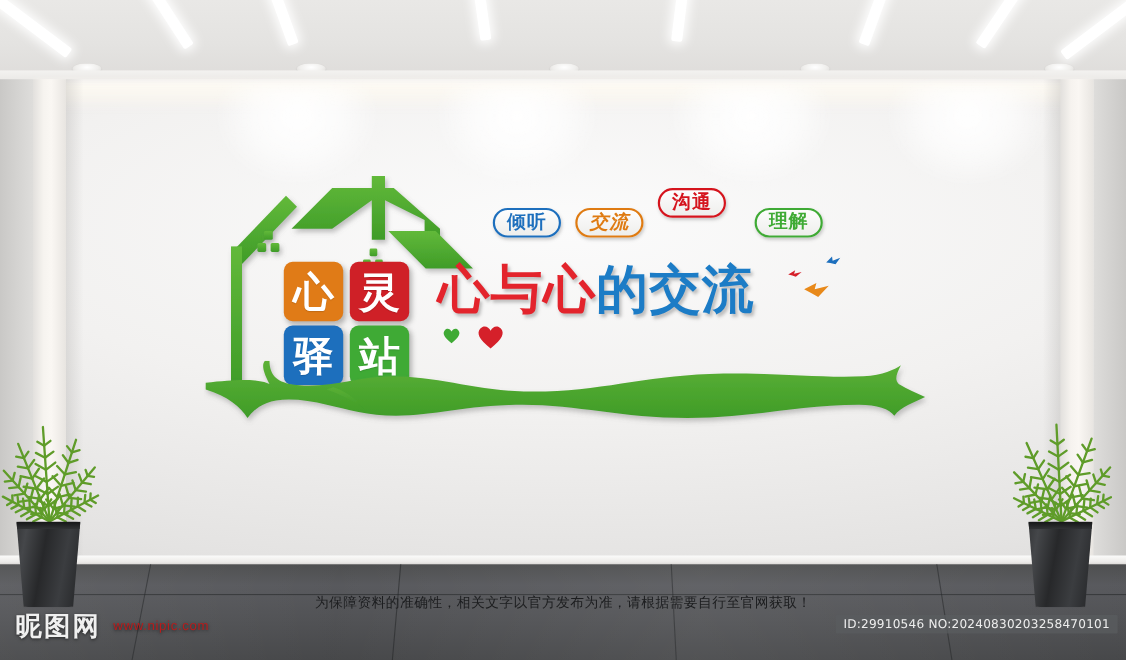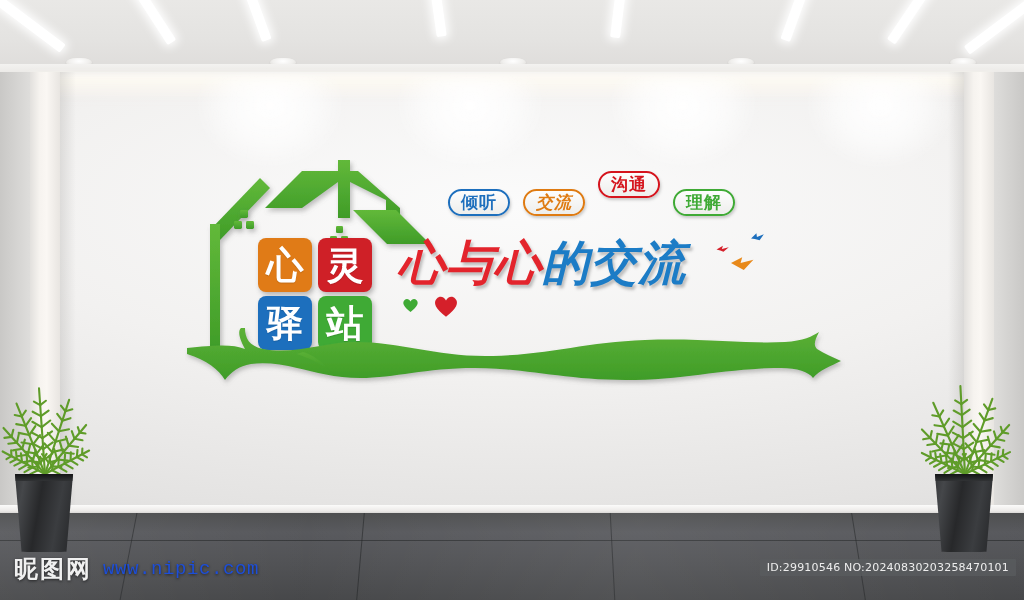--- a/index.html
+++ b/index.html
@@ -69,42 +69,42 @@
     box-shadow:2px 3px 5px rgba(60,60,60,.34); text-shadow:0 1px 1px rgba(0,0,0,.14);}
 
   .pill{ position:absolute; height:27px; padding:0 11px; border-radius:14px;
     border:2.4px solid; display:flex; align-items:center; justify-content:center;
     font-size:17px; font-weight:bold; letter-spacing:1px; line-height:1;
     background:linear-gradient(180deg,#fdfdfd,#eeeeec);
     box-shadow:1px 2px 3px rgba(90,90,90,.3); }
 
   .headline{ position:absolute; font-weight:bold; letter-spacing:1px; white-space:nowrap;
     font-family:"DejaVu Sans","Liberation Sans",sans-serif;
-    text-shadow:2px 3px 3px rgba(95,95,95,.38);font-style:italic; }
+    text-shadow:2px 3px 3px rgba(95,95,95,.38); }
 
   .heart{ position:absolute; width:18px; height:16px; }
   .bird{ position:absolute; }
 
   
   .plant{ position:absolute; }
   .pot{ position:absolute; width:66px; height:78px; left:11px; top:96px;
     background:linear-gradient(100deg,#2e2f31 0%,#45474a 18%,#27282a 42%,#3b3d40 68%,#202123 100%);
     border-radius:8px 8px 16px 16px;
     clip-path:polygon(6% 0,94% 0,84% 100%,16% 100%);
     box-shadow:2px 6px 12px rgba(0,0,0,.45); }
   .pot-rim{ position:absolute; left:11px; top:96px; width:66px; height:7px;
     background:linear-gradient(180deg,#141516,#313335); border-radius:4px;
     clip-path:polygon(6% 0,94% 0,93% 100%,7% 100%);}
 
   
   .wm{ position:absolute; left:14px; top:553px; display:flex; align-items:center; gap:11px; }
   .wm-cn{ color:#f0f0f0; font-size:24px; font-weight:bold; letter-spacing:2px;
     text-shadow:0 1px 3px rgba(0,0,0,.6); }
-  .wm-url{ color:#1d4ed8; font-size:19px; letter-spacing:.6px;
-    font-family:Liberation Mono, monospace;
+  .wm-url{ color:#b91c1c; font-size:12px; letter-spacing:.6px;
+    font-family:Liberation Sans, sans-serif;
     text-shadow:0 1px 3px rgba(0,0,0,.6); }
 
   .caption{ position:absolute; left:0; top:538px; width:1024px; text-align:center;
     color:#1c1d1f; font-size:12.5px; line-height:20px; letter-spacing:.4px; }
   .caption .l2{ display:block; }
 
   .idbox{ position:absolute; right:8px; top:559px; padding:2px 7px;
     background:rgba(90,92,95,.75); color:#ededed; font-size:11px; letter-spacing:.2px;
     font-family:"DejaVu Sans","Liberation Sans",sans-serif; border-radius:1px; }
 </style>
@@ -181,21 +181,21 @@
     </svg>
 
     <div class="tile" style="left:68px; top:78px; background:#e07b17;">心</div>
     <div class="tile" style="left:128px; top:78px; background:#cf2027;">灵</div>
     <div class="tile" style="left:68px; top:136px; background:#1d6fbd;">驿</div>
     <div class="tile" style="left:128px; top:136px; background:#3faa35;">站</div>
 
     <div class="pill" style="left:258px; top:29px; color:#1d6fbd; border-color:#1d6fbd;text-align:right;">倾听</div>
     <div class="pill" style="left:333px; top:29px; color:#df7b12; border-color:#df7b12;font-style:italic;">交流</div>
     <div class="pill" style="left:408px; top:11px; color:#d5141d; border-color:#d5141d;">沟通</div>
-    <div class="pill" style="left:483px; top:29px; color:#3faa35; border-color:#3faa35;">理解</div>
+    <div class="pill" style="left:496px; top:29px; color:#3faa35; border-color:#3faa35;font-family:Liberation Mono, monospace;">理解</div>
 
     <div class="headline" style="left:208px; top:72px; font-size:47px;">
       <span style="color:#e3242c;">心与心</span><span style="color:#1c7cc6;">的交流</span>
     </div>
 
 
     <svg class="heart" viewBox="0 0 24 22" style="left:212px; top:137px; width:17px; height:16px;">
       <path d="M12 21 C2 13 0 8 3.4 4.2 C6.4 .9 10.4 2.6 12 6 C13.6 2.6 17.6 .9 20.6 4.2 C24 8 22 13 12 21 Z" fill="#3faa35"></path>
     </svg>
     <svg class="heart" viewBox="0 0 24 22" style="left:243px; top:134px; width:26px; height:24px;">
@@ -340,17 +340,18 @@
     <div class="pot"></div>
     <div class="pot-rim"></div>
   </div>
 
   <div class="wm">
     <span class="wm-cn">昵图网</span>
     <span class="wm-url">www.nipic.com</span>
   </div>
 
   <div class="caption">
+    <span>为保障资料的准确性，相关文字以官方发布为准，请根据需要自行至官网获取！</span>
   </div>
 
   <div class="idbox">ID:29910546 NO:20240830203258470101</div>
 
 </div>
 
 </body></html>

